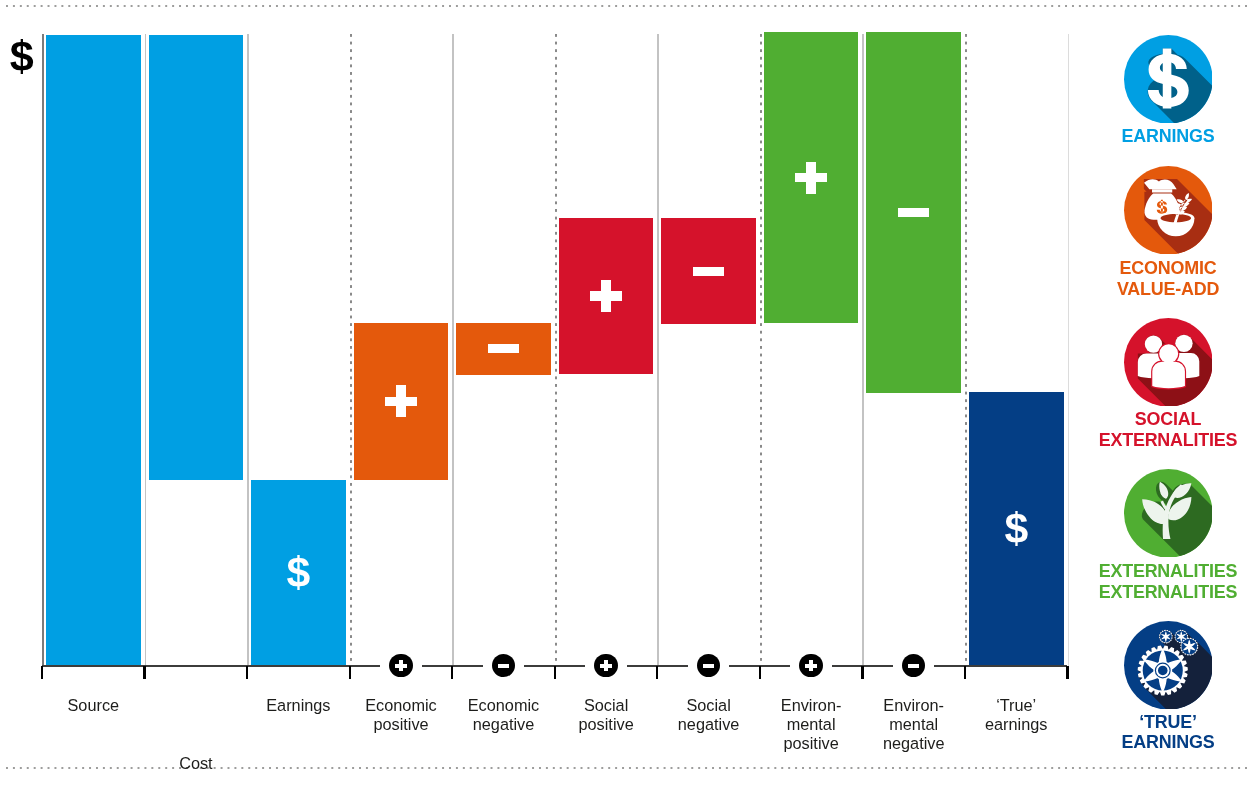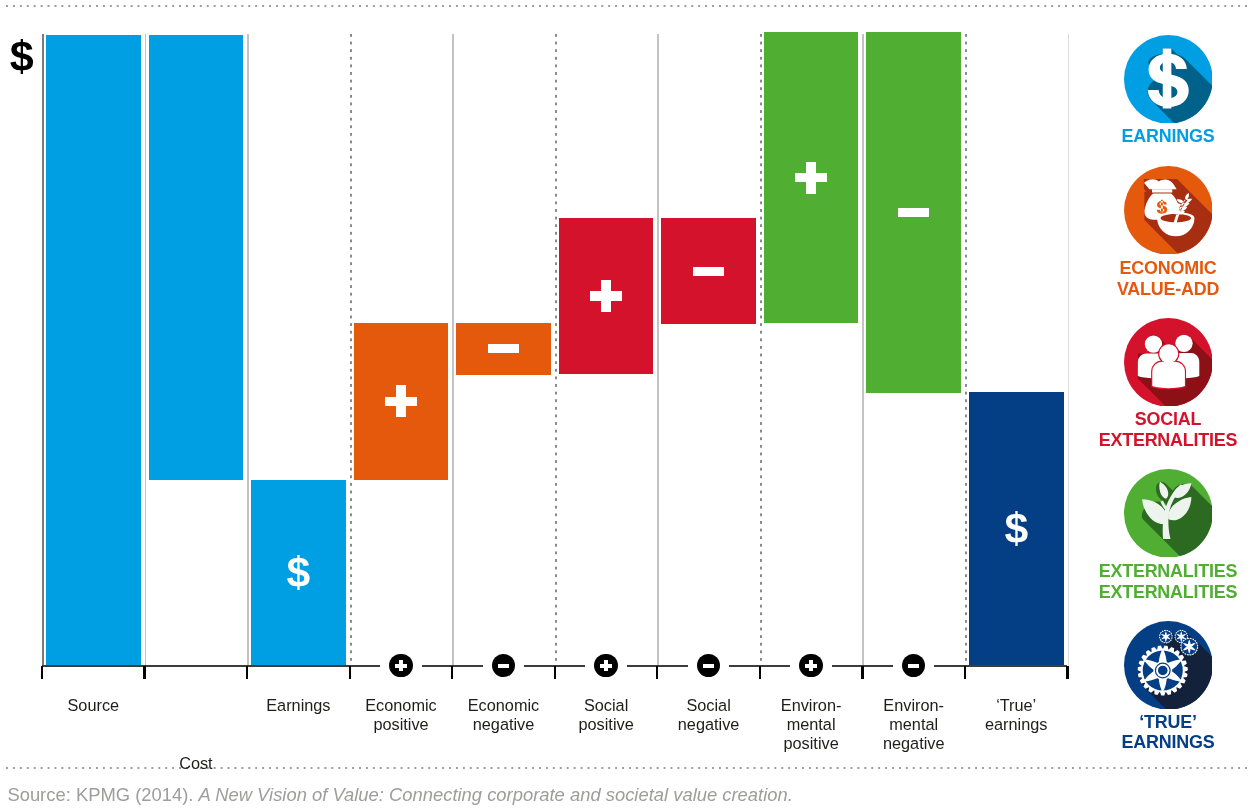--- a/index.html
+++ b/index.html
@@ -365,14 +365,13 @@
             </g>
           </svg>
         </div>
         <div class="legend-text" style="color: rgb(4, 62, 133); margin-top: 2.91px;">
           <div>‘TRUE’</div>
           <div>EARNINGS</div>
         </div>
       </div>
     </div>
 
-  <div id="source-line"><span>Source: KPMG (2014). </span><i>A New Vision of Value: Connecting corporate and societal value creation.</i></div>
 </div>
 
 </body></html>

